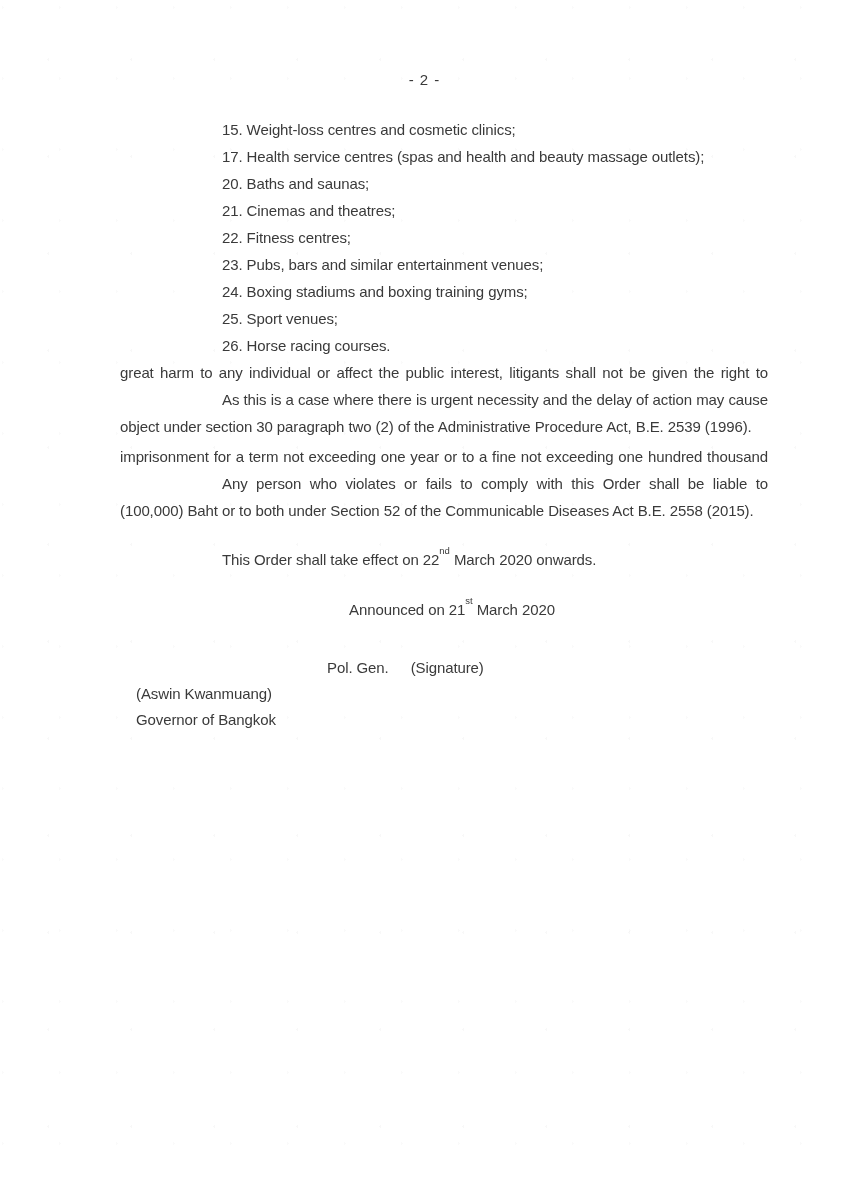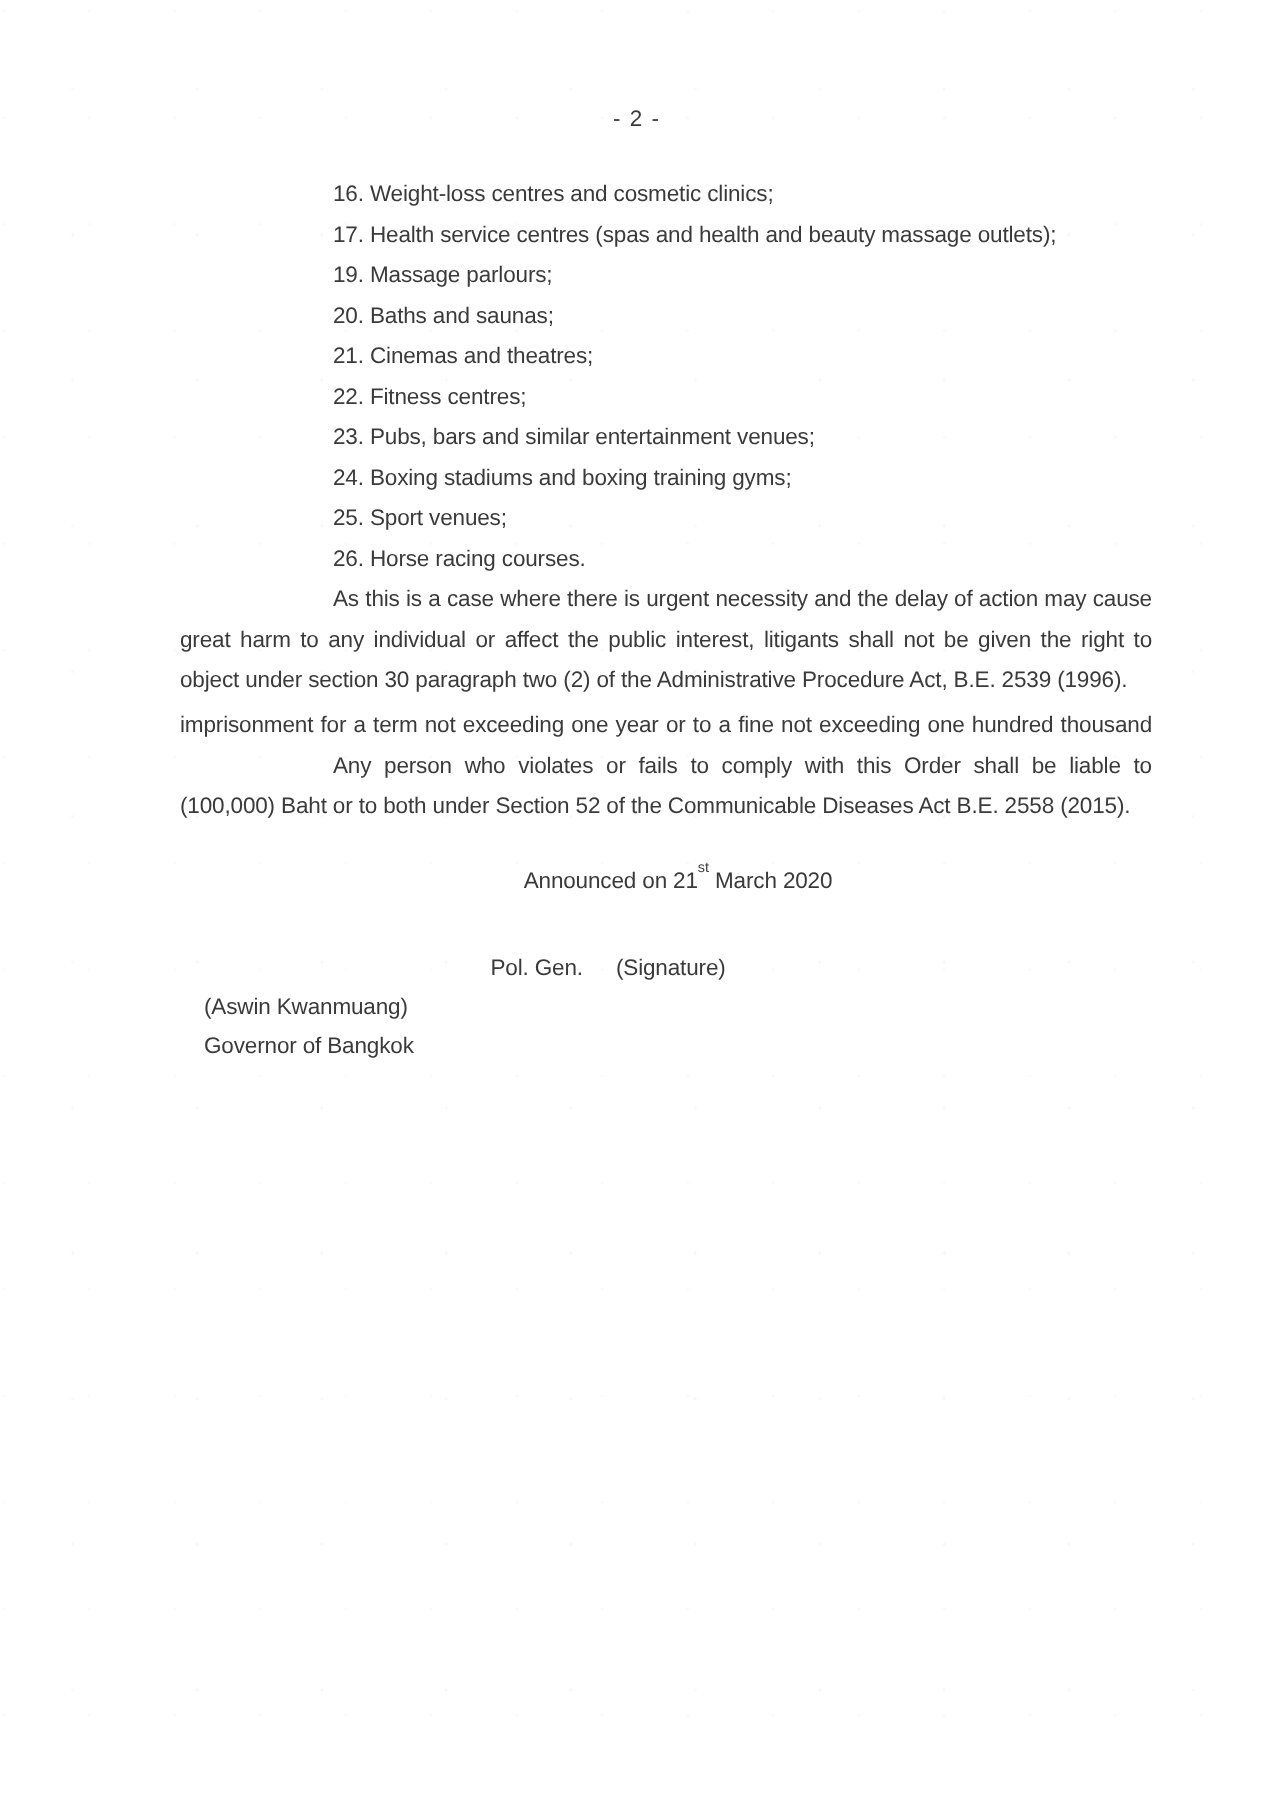--- a/index.html
+++ b/index.html
@@ -93,44 +93,46 @@
   }
 </style>
 </head>
 <body>
 
 <div class="page-number">- 2 -</div>
 
 <div class="content">
 
   <div class="venue-list">
-    <div class="line">16. Weight-loss centres and cosmetic clinics;</div>
+    <div class="line">15. Weight-loss centres and cosmetic clinics;</div>
     <div class="line">17. Health service centres (spas and health and beauty massage outlets);</div>
-    <div class="line">19. Massage parlours;</div>
     <div class="line">20. Baths and saunas;</div>
     <div class="line">21. Cinemas and theatres;</div>
     <div class="line">22. Fitness centres;</div>
     <div class="line">23. Pubs, bars and similar entertainment venues;</div>
     <div class="line">24. Boxing stadiums and boxing training gyms;</div>
     <div class="line">25. Sport venues;</div>
     <div class="line">26. Horse racing courses.</div>
   </div>
 
   <div class="para para-urgency">
+    <div class="line">great harm to any individual or affect the public interest, litigants shall not be given the right to</div>
     <div class="line first">As this is a case where there is urgent necessity and the delay of action may cause</div>
-    <div class="line">great harm to any individual or affect the public interest, litigants shall not be given the right to</div>
     <div class="line last">object under section 30 paragraph two (2) of the Administrative Procedure Act, B.E. 2539 (1996).</div>
   </div>
 
   <div class="para para-penalty">
     <div class="line">imprisonment for a term not exceeding one year or to a fine not exceeding one hundred thousand</div>
     <div class="line first">Any person who violates or fails to comply with this Order shall be liable to</div>
     <div class="line last">(100,000) Baht or to both under Section 52 of the Communicable Diseases Act B.E. 2558 (2015).</div>
   </div>
 
+  <div class="effective-line">
+    <span>This Order shall take effect on 22</span><sup class="ord">nd</sup><span> March 2020 onwards.</span>
+  </div>
 
   <div class="announce-line">
     <span>Announced on 21</span><sup class="ord">st</sup><span> March 2020</span>
   </div>
 
   <div class="signature-block">
     <div class="sig-line-1">
       <span>Pol. Gen.</span><span class="sig-spacer"></span><span>(Signature)</span>
     </div>
     <div class="sig-center">(Aswin Kwanmuang)</div>

